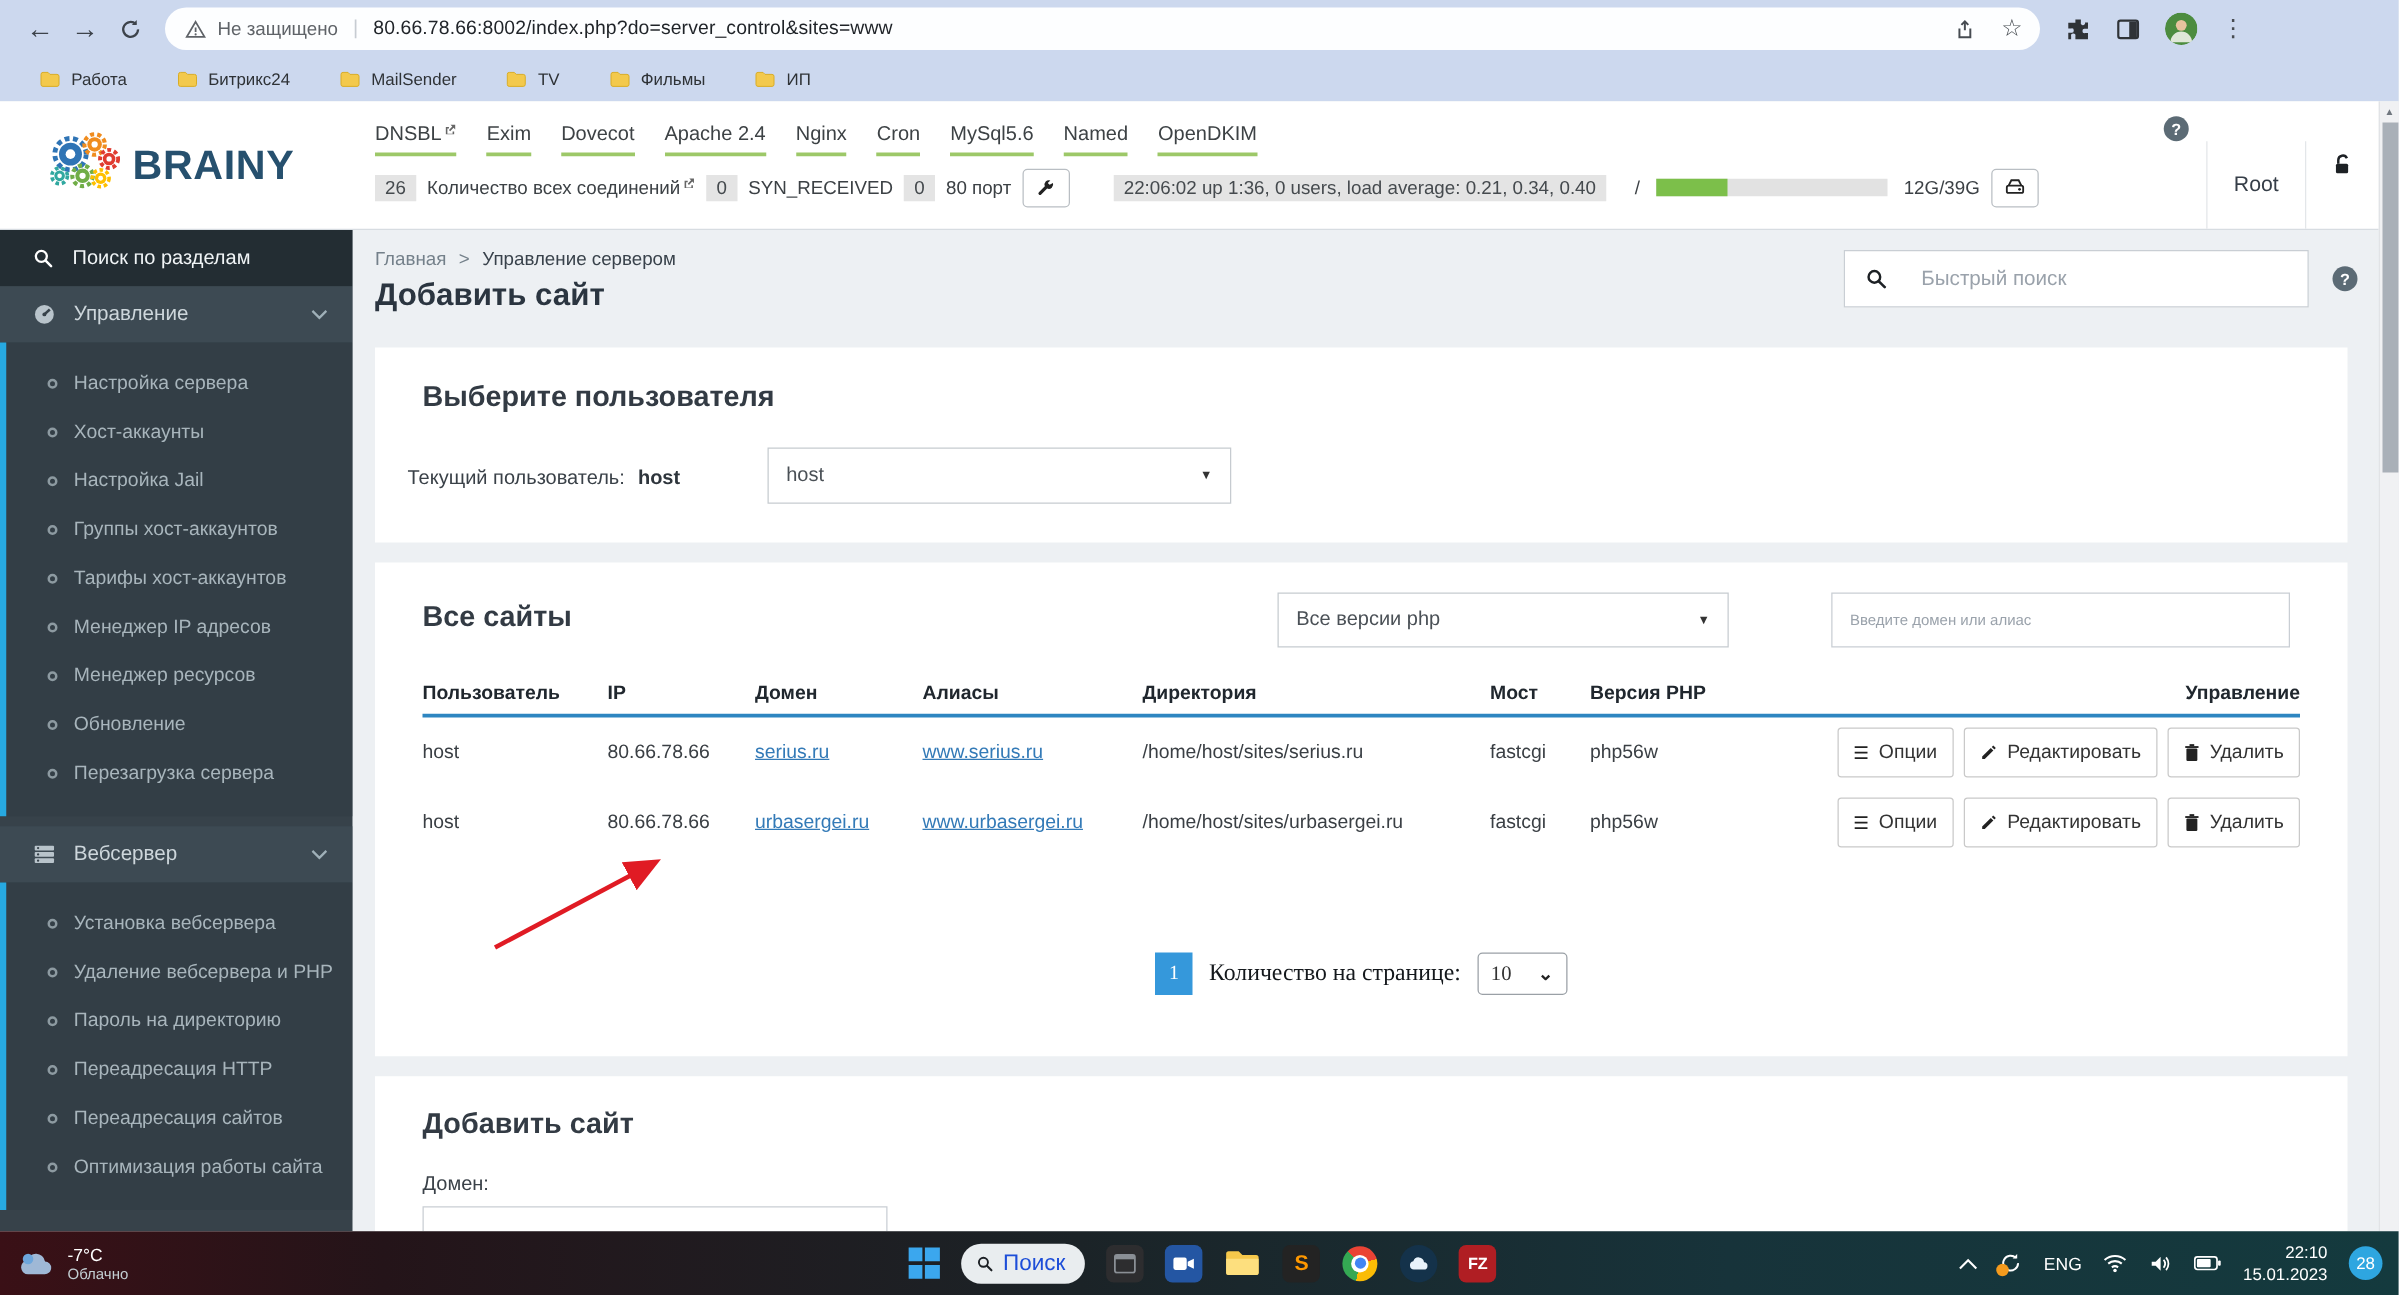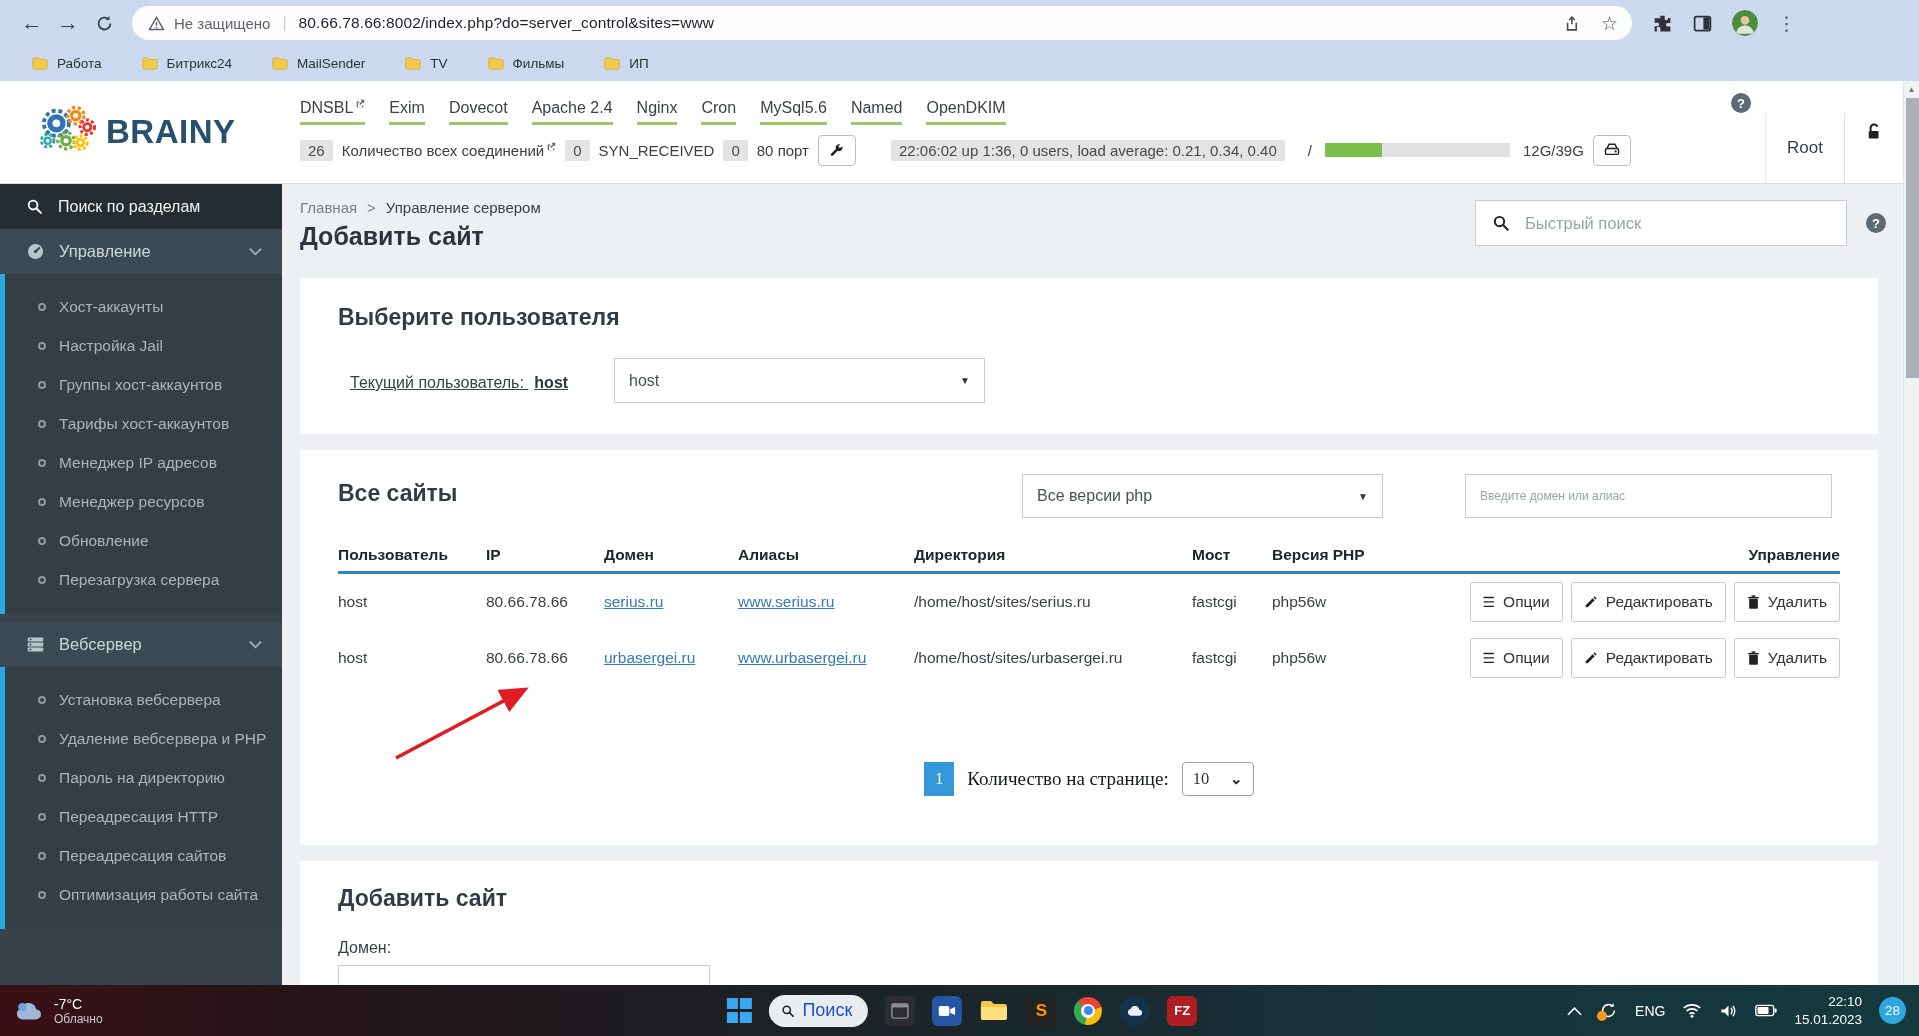--- a/index.html
+++ b/index.html
@@ -64,37 +64,37 @@
   .dot { width:8px; height:8px; border-radius:50%; border:2px solid #8d9aa1; flex:0 0 auto; }
 
   
   .content { position:absolute; left:282px; top:103px; right:16px; bottom:0; overflow:hidden; }
   .crumbs { position:absolute; left:18px; top:15px; font-size:15px; color:#74808a;
             display:flex; gap:10px; align-items:center; }
   .crumb-cur { color:#39424b; }
   .page-title { position:absolute; left:18px; top:38px; font-size:25px; font-weight:bold; color:#2b3540; }
   .qsearch { position:absolute; right:56px; top:16px; width:372px; height:46px; background:#fff;
              border:1px solid #c9ced4; display:flex; align-items:center; gap:15px; padding-left:16px; }
-  .qsearch .ph { color:#9aa2ab; font-size:16.5px; }
+  .qsearch .ph { color:#9aa2ab; font-size:16.5px;margin-left:12px; }
   .q-help { position:absolute; right:17px; top:29px; }
 
   .card { position:absolute; left:18px; width:1578px; background:#fff; }
   .card1 { top:94px; height:156px; }
   .card2 { top:266px; height:395px; }
   .card3 { top:677px; height:170px; }
   .card-h { position:absolute; left:38px; font-size:23px; font-weight:bold; color:#333b44; }
 
   .sel { border:1px solid #c6cbd0; background:#fff; display:flex; align-items:center;
          padding:0 14px; font-size:16px; color:#4a5056; position:absolute; }
   .sel .arr { margin-left:auto; font-size:10px; color:#333; }
   .tin { position:absolute; border:1px solid #c9ced4; background:#fff; display:flex; align-items:center;
          padding:0 14px; font-size:12px; }
   .tin .ph { color:#9aa2ab; }
 
-  .row-label { position:absolute; left:50px; top:96px; font-size:16px; color:#3a4148;text-decoration:underline; }
+  .row-label { position:absolute; left:26px; top:96px; font-size:16px; color:#3a4148; }
   .row-label b { color:#2e353c; }
 
   .table-wrap { position:absolute; left:38px; right:38px; top:88px; }
   .tgrid { display:grid; grid-template-columns:148px 118px 134px 176px 278px 80px 183px 1fr; align-items:center; }
   .thead { height:36px; border-bottom:3px solid #2e86c1; font-weight:bold; font-size:15.5px; color:#20272e; }
   .thead .col-last { text-align:right; }
   .trow { height:56px; font-size:15.5px; color:#3a3f44; }
   .tlink { color:#337ab7; text-decoration:underline; }
   .actions { display:flex; justify-content:flex-end; gap:8px; }
   .btn { height:40px; border:1px solid #c9c9c9; border-radius:3px; background:#fff; display:flex;
@@ -360,20 +360,24 @@
           <circle cx="12" cy="12" r="9.5" fill="#b9c4cb"></circle>
           <line x1="12" y1="12" x2="17.5" y2="7" stroke="#37424a" stroke-width="2.6"></line>
           <circle cx="12" cy="12" r="2" fill="#37424a"></circle>
         </svg>
       <span>Управление</span>
       <svg class="chev" width="13" height="9" viewBox="0 0 14 9">
           <path d="M1 1.5 7 7.5 13 1.5" fill="none" stroke="#9fb0b8" stroke-width="2"></path>
         </svg>
     </div>
     <div class="sb-sub">
+      <div class="sb-item">
+          <span class="dot"></span>
+          <span>Настройка сервера</span>
+        </div>
       <div class="sb-item">
           <span class="dot"></span>
           <span>Хост-аккаунты</span>
         </div>
       <div class="sb-item">
           <span class="dot"></span>
           <span>Настройка Jail</span>
         </div>
       <div class="sb-item">
           <span class="dot"></span>

